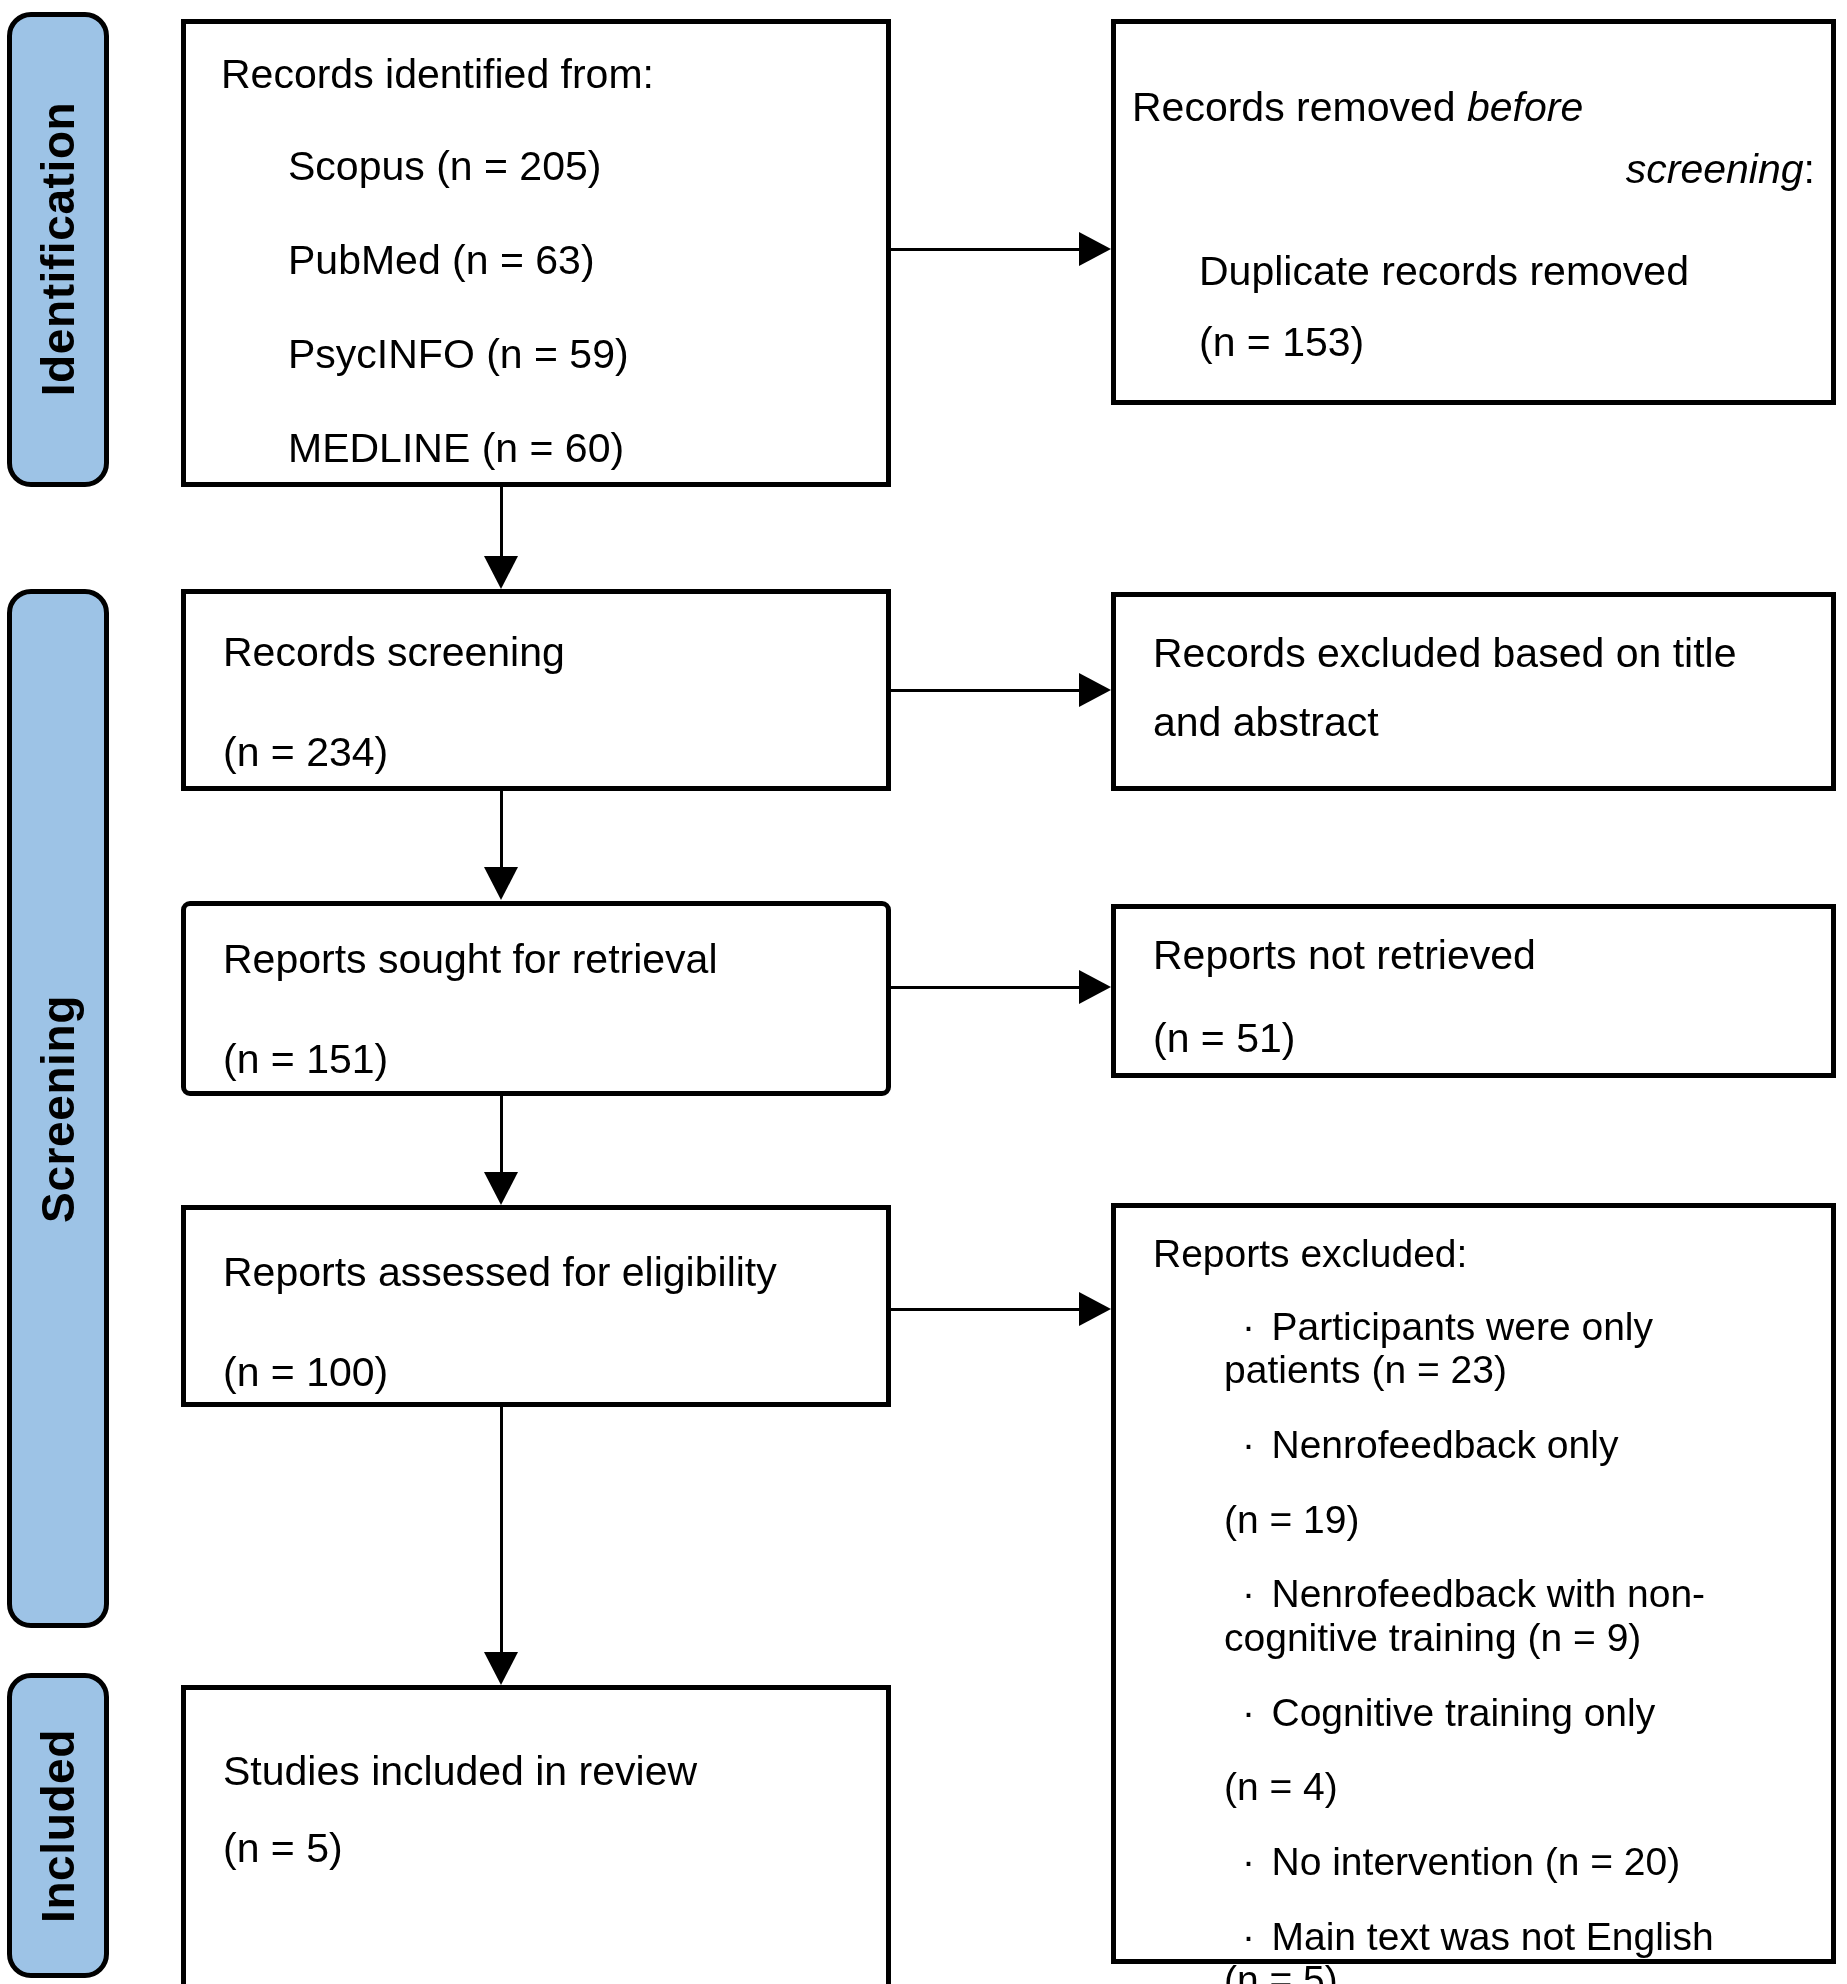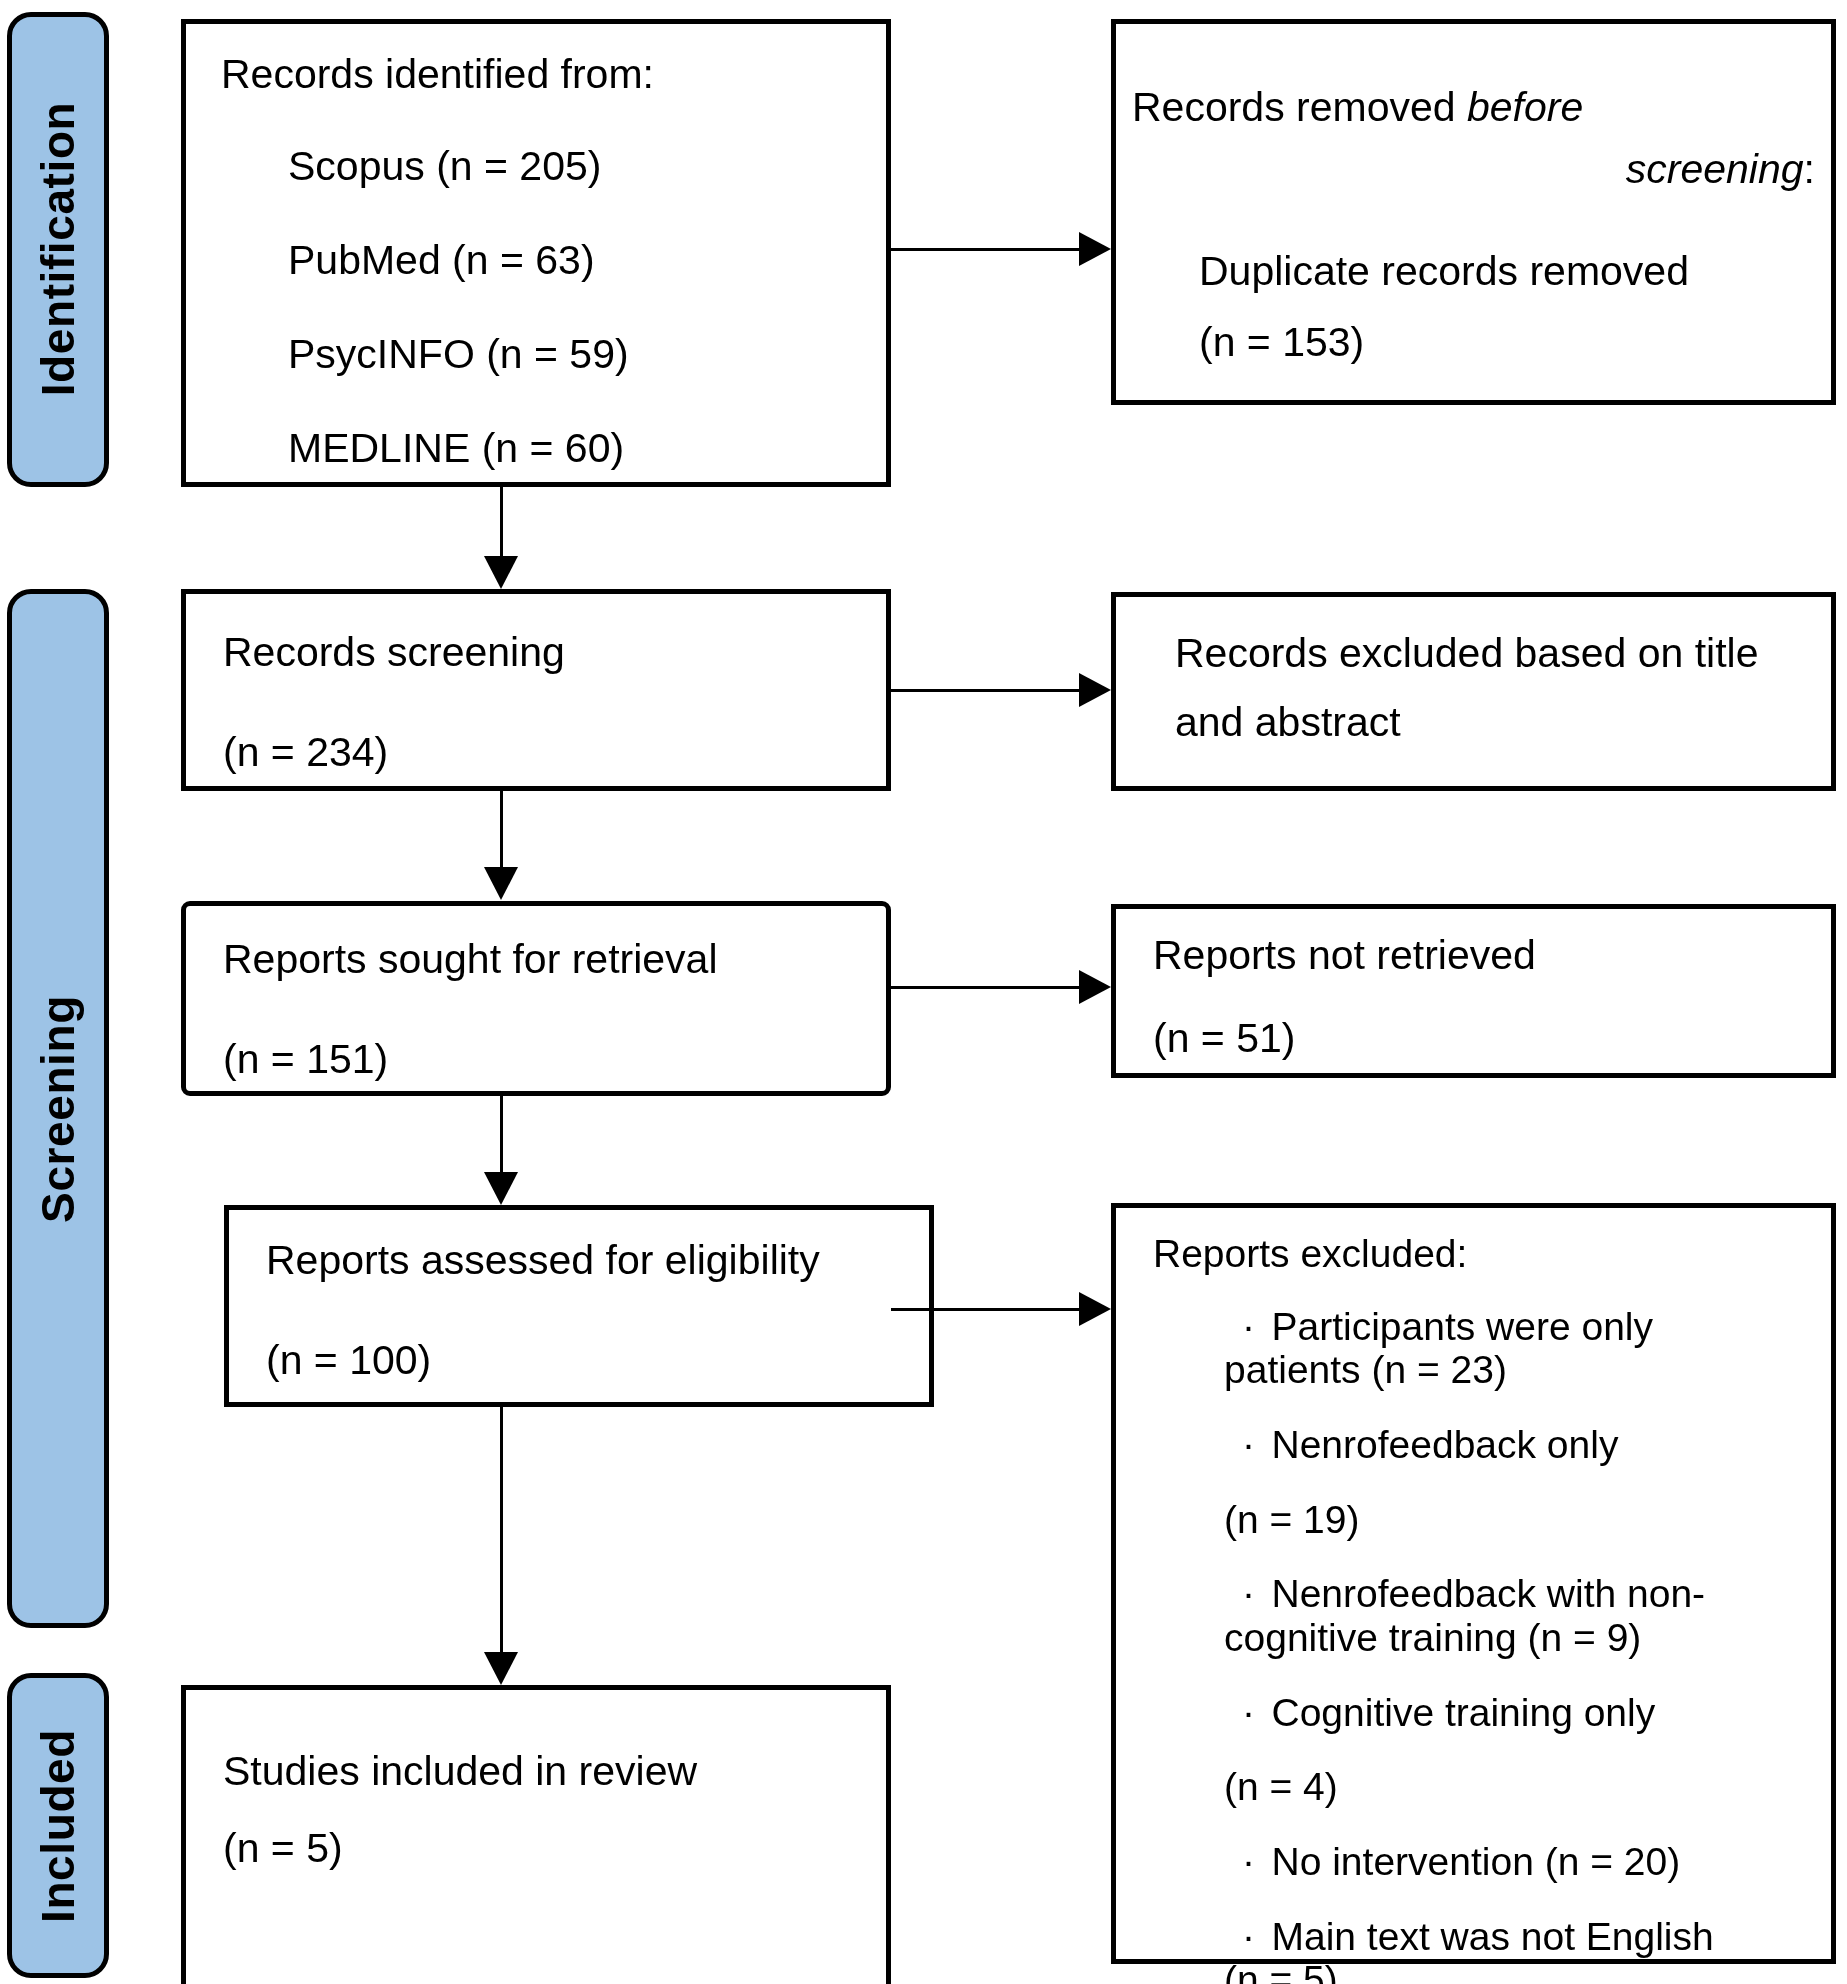--- a/index.html
+++ b/index.html
@@ -47,31 +47,31 @@
   }
   .leftcol  { left: 181px;  width: 710px; }
   .rightcol { left: 1111px; width: 725px; }
 
   .b1 { top: 19px;   height: 468px;  padding: 28px 35px; }
   .b1 .t  { margin-bottom: 46px; }
   .b1 .li { margin-left: 67px; margin-bottom: 48px; }
 
   .b2 { top: 589px;  height: 202px;  padding: 36px 37px; }
   .b3 { top: 901px; height: 195px;  padding: 31px 37px; border-radius: 9px; }
-  .b4 { top: 1205px; height: 202px;  padding: 28px 37px; margin-left: 43px; }
+  .b4 { top: 1205px; height: 202px;  padding: 40px 37px; }
   .b5 { top: 1685px; height: 326px;  padding: 59px 37px; }
   .b2 .cnt, .b3 .cnt, .b4 .cnt { margin-top: 54px; }
   .b5 .cnt { margin-top: 31px; }
 
   .bA { top: 19px;   height: 386px;  padding: 61px 16px; }
   .bA .t2   { margin-top: 16px; text-align: right; }
   .bA .item { margin-left: 67px; margin-top: 56px; }
   .bA .item2{ margin-left: 67px; margin-top: 25.5px; }
 
-  .bB { top: 592px;  height: 199px;  padding: 34px 59px; }
+  .bB { top: 592px;  height: 199px;  padding: 34px 37px; }
   .bB .l2 { margin-top: 23px; }
 
   .bC { top: 904px; height: 174px;  padding: 24px 37px; }
   .bC .cnt { margin-top: 37px; }
 
   .bD { top: 1203px; height: 761px; padding: 24px 37px; font-size: 39px; }
   .bD .t { margin-bottom: 29px; }
   .xline  { line-height: 1.12; }
   .xbullet{ padding-left: 89px; }
   .xcont  { padding-left: 71px; }

